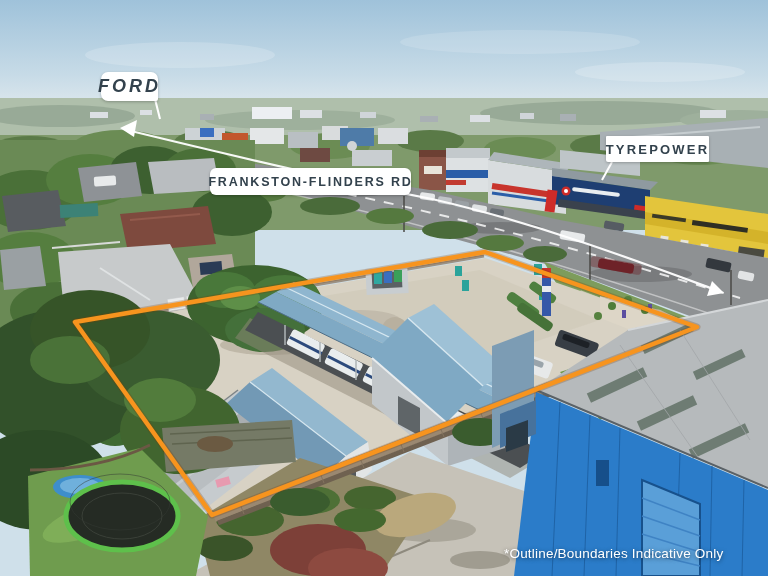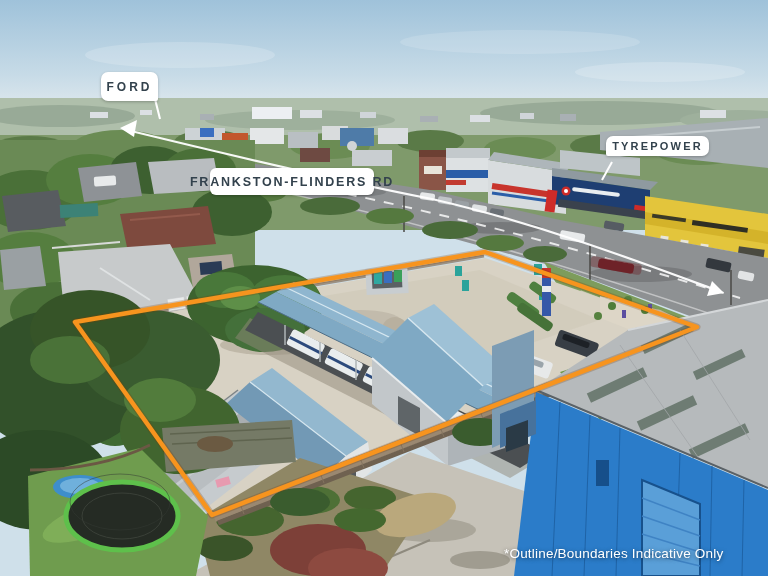--- a/index.html
+++ b/index.html
@@ -2,26 +2,26 @@
 <html><head>
 <meta charset="utf-8">
 <style>
   html,body{margin:0;padding:0;background:#222;}
   .stage{position:relative;width:768px;height:576px;overflow:hidden;
          font-family:"Liberation Sans",sans-serif;background:#cfe0ea;}
   .stage svg{position:absolute;left:0;top:0;}
   .map-label{position:absolute;display:flex;align-items:center;justify-content:center;
     background:#ffffff;color:#33424D;font-weight:bold;white-space:nowrap;
     box-shadow:0 1px 3px rgba(0,0,0,.25);}
-  #ford-label{left:101px;top:72px;width:57px;height:29px;font-size:12px;
-    letter-spacing:3px;border-radius:7px;border-bottom-right-radius:2px;}
-  #road-label{left:210px;top:168px;width:164px;height:27px;font-size:12.5px;
+  #ford-label{left:101px;top:72px;width:57px;height:29px;font-size:18px;
+    letter-spacing:3px;border-radius:7px;border-bottom-right-radius:2px;font-style:italic;}
+  #road-label{left:210px;top:168px;width:201px;height:27px;font-size:12.5px;
     letter-spacing:1.8px;border-radius:6px;}
-  #tyrepower-label{left:606px;top:136px;width:103px;height:20px;font-size:11px;
-    letter-spacing:2.2px;border-radius:7px;border-bottom-left-radius:2px;}
+  #tyrepower-label{left:606px;top:136px;width:103px;height:26px;font-size:13px;
+    letter-spacing:2.2px;border-radius:1px;border-bottom-left-radius:2px;}
   #disclaimer{position:absolute;left:504px;top:512px;font-size:13.5px;color:#fff;
     letter-spacing:.2px;text-shadow:0 1px 4px rgba(0,0,0,.55);margin-top:34px;}
 </style>
 </head>
 <body>
 
 <div class="stage">
 <svg width="768" height="576" viewBox="0 0 768 576">
   <defs>
     <linearGradient id="skyGrad" x1="0" y1="0" x2="0" y2="1">

